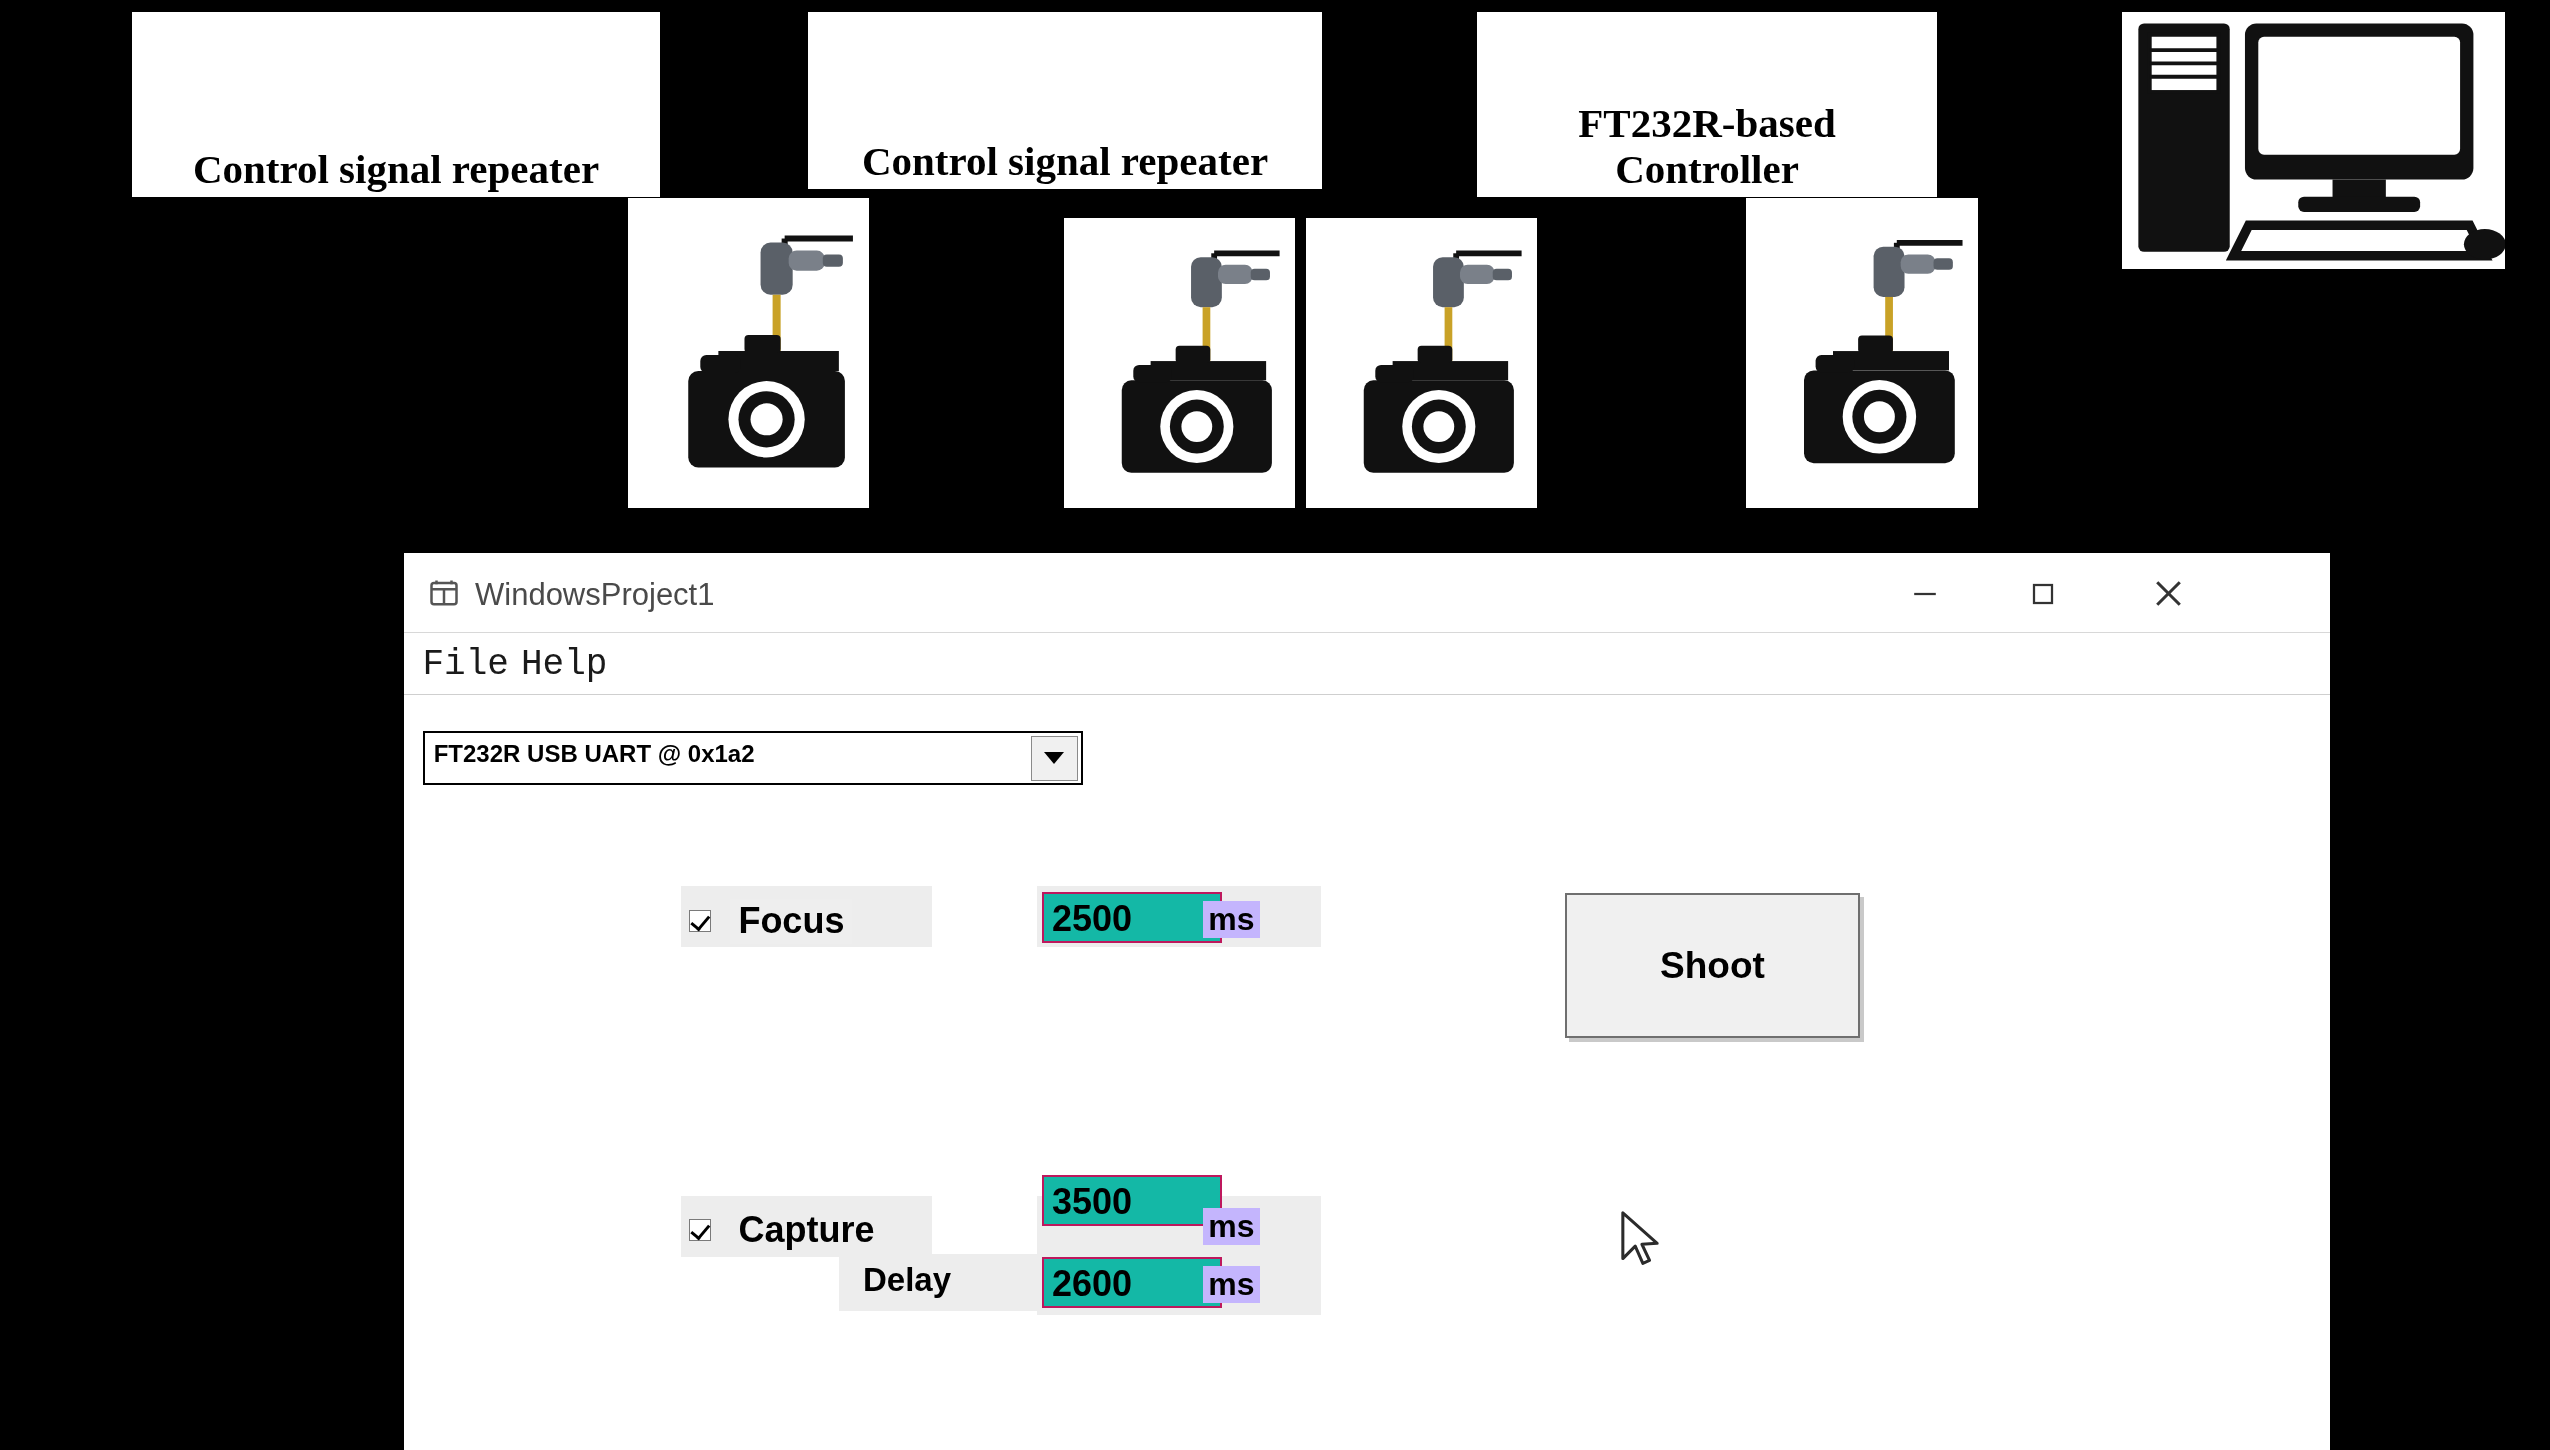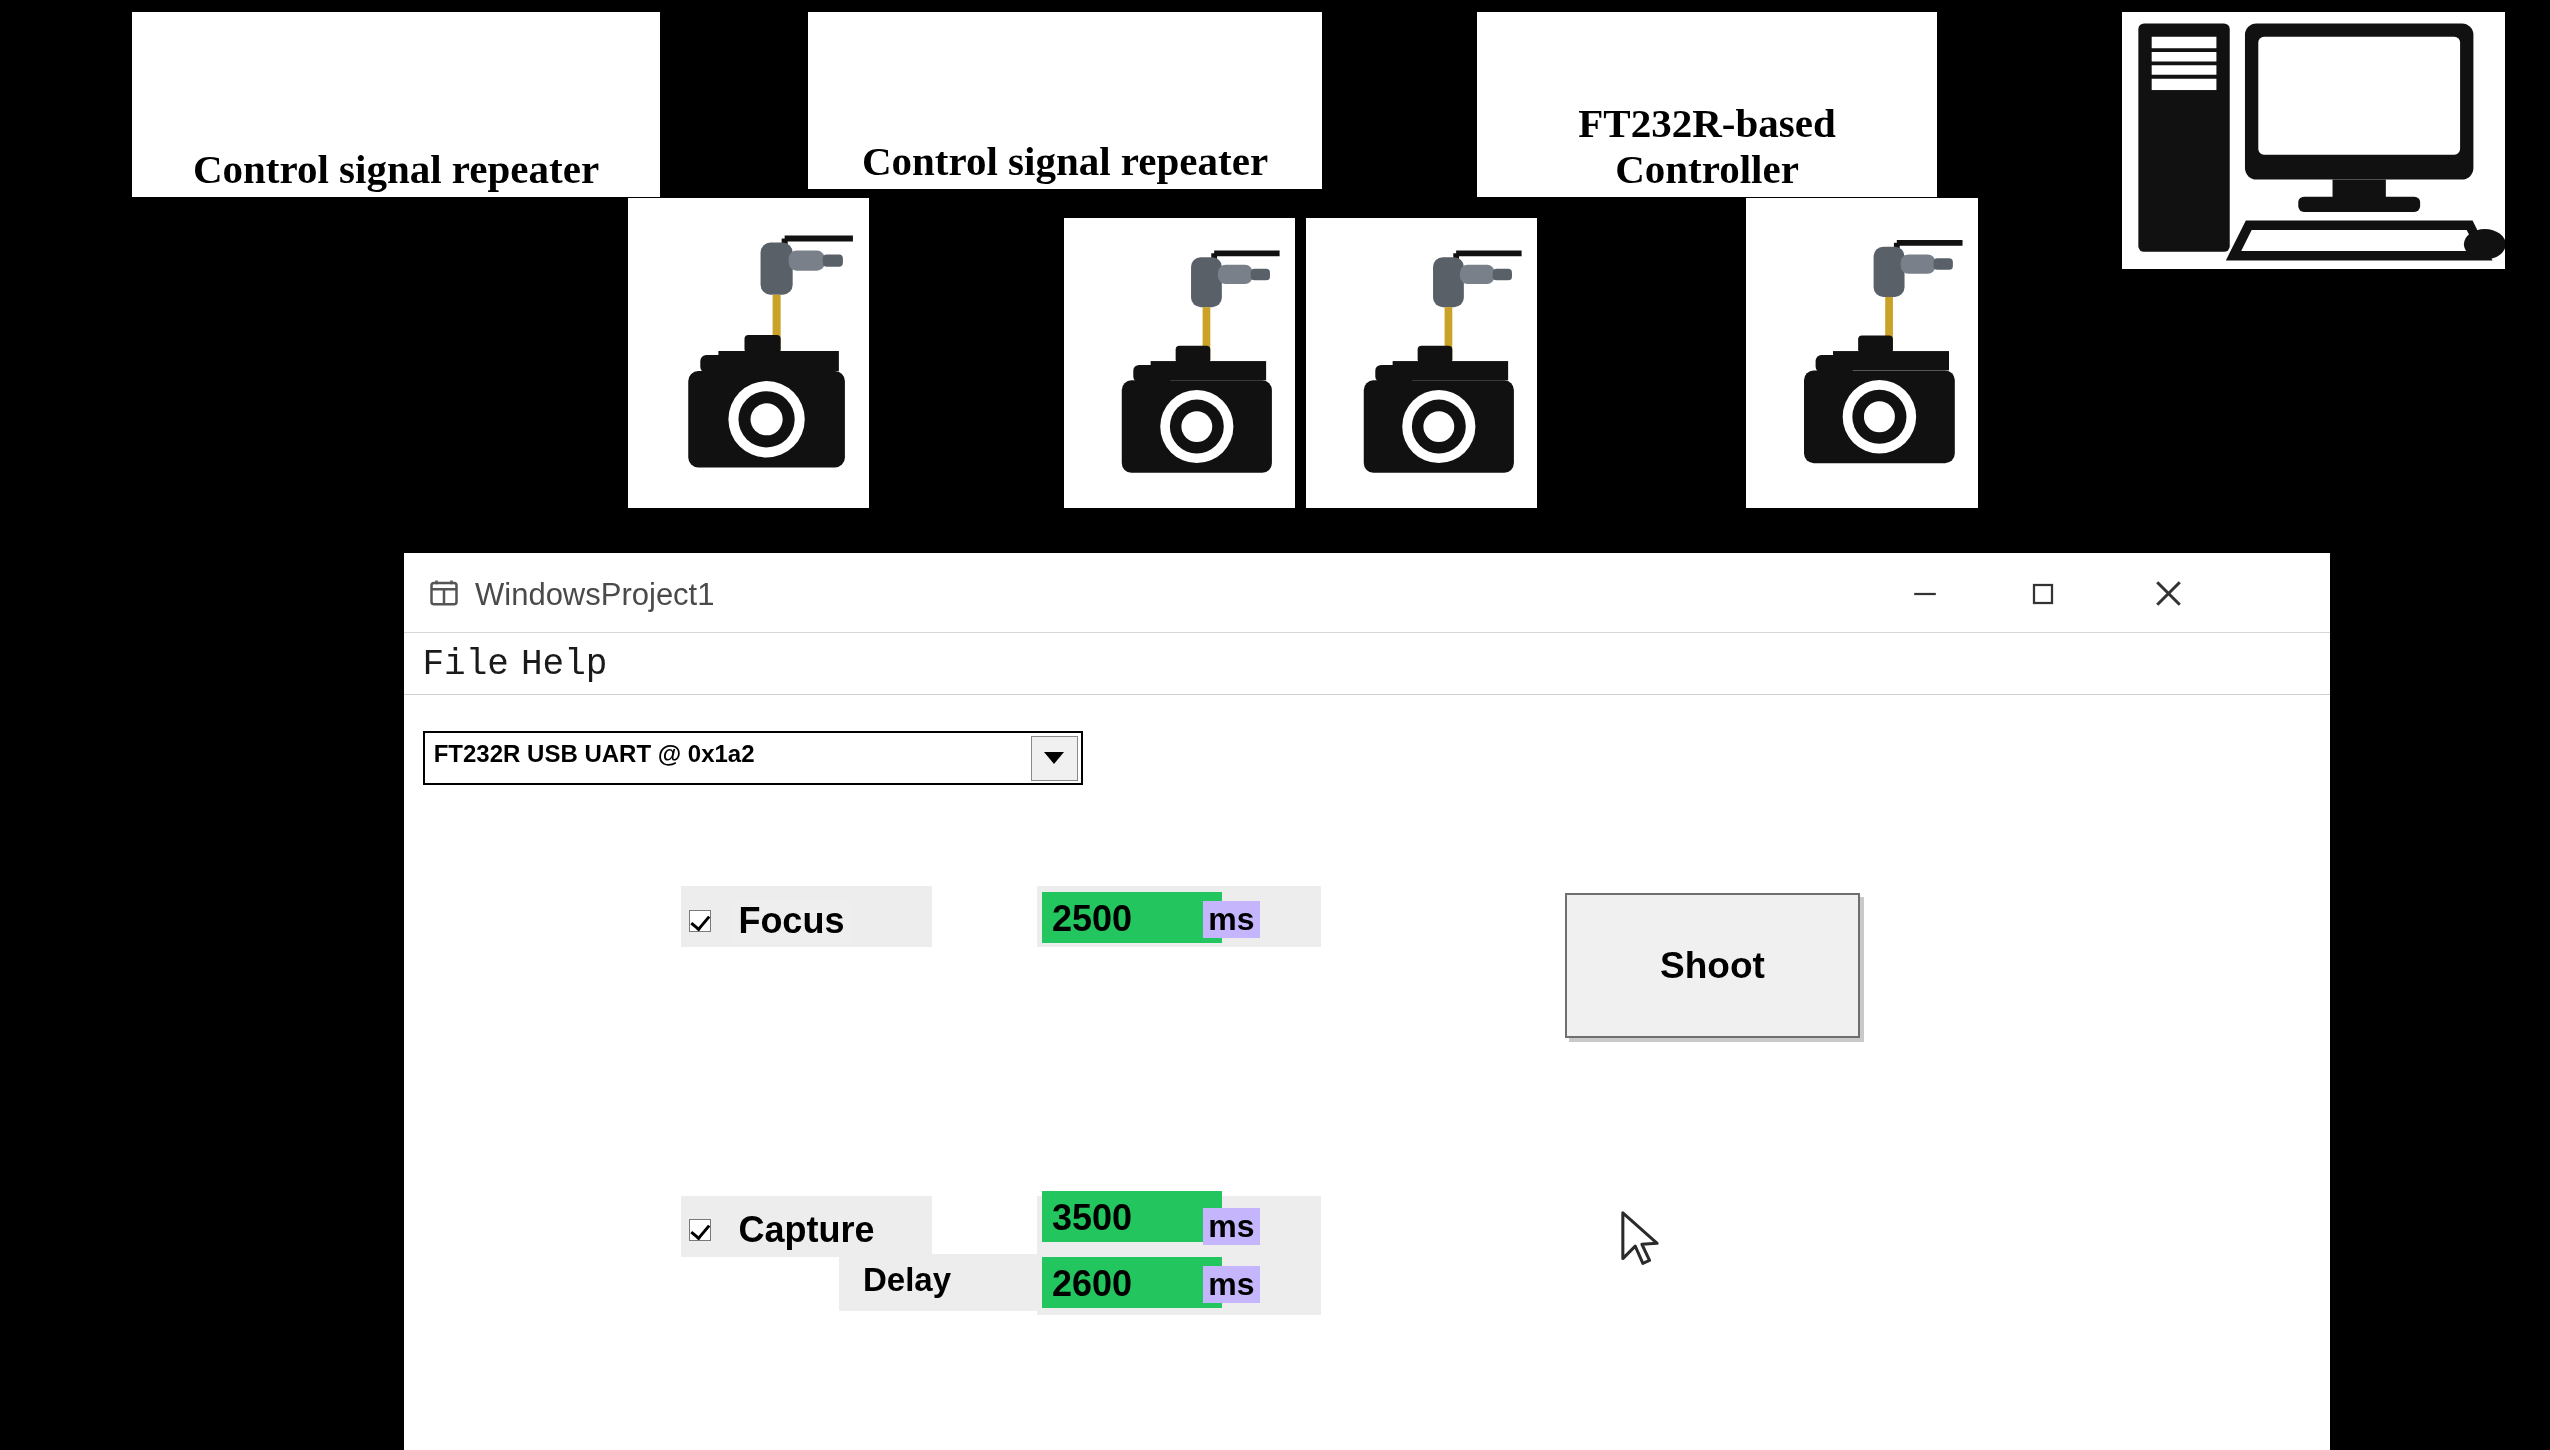--- a/index.html
+++ b/index.html
@@ -184,22 +184,22 @@
   .chk-label.plain { background: transparent; }
 
   .grayfield {
     position: absolute;
     background: #ededed;
   }
 
   .numbox {
     position: absolute;
     width: 180px; height: 51px;
-    border: 2px solid #22c55e;
-    background: #22c55e;
+    border: 2px solid #be185d;
+    background: #14b8a6;
     box-sizing: border-box;
   }
   .numbox span {
     position: absolute;
     left: 8px; top: 4px;
     font-size: 36px;
     font-weight: bold;
     color: #000000;
     font-family: "Liberation Sans", sans-serif;
   }
@@ -419,21 +419,21 @@
     </div>
 
     <div class="grayfield" style="left:277px; top:501px; width:251px; height:61px;"></div>
     <div class="chk-wrap" style="left:285px; top:513px;">
       <span class="chk"></span>
       <span class="chk-label plain">Capture</span>
     </div>
 
     <div class="grayfield" style="left:633px; top:501px; width:284px; height:119px;"></div>
 
-    <div class="numbox" style="left:638px; top:496px;">
+    <div class="numbox" style="left:638px; top:480px;">
       <span>3500</span>
     </div>
     <span class="unit" style="left:799px; top:513px;">ms</span>
 
     <div class="grayfield" style="left:435px; top:559px; width:198px; height:57px;"></div>
     <span class="delay-label" style="left:455px; top:566px;">Delay</span>
 
     <div class="numbox" style="left:638px; top:562px;">
       <span>2600</span>
     </div>

